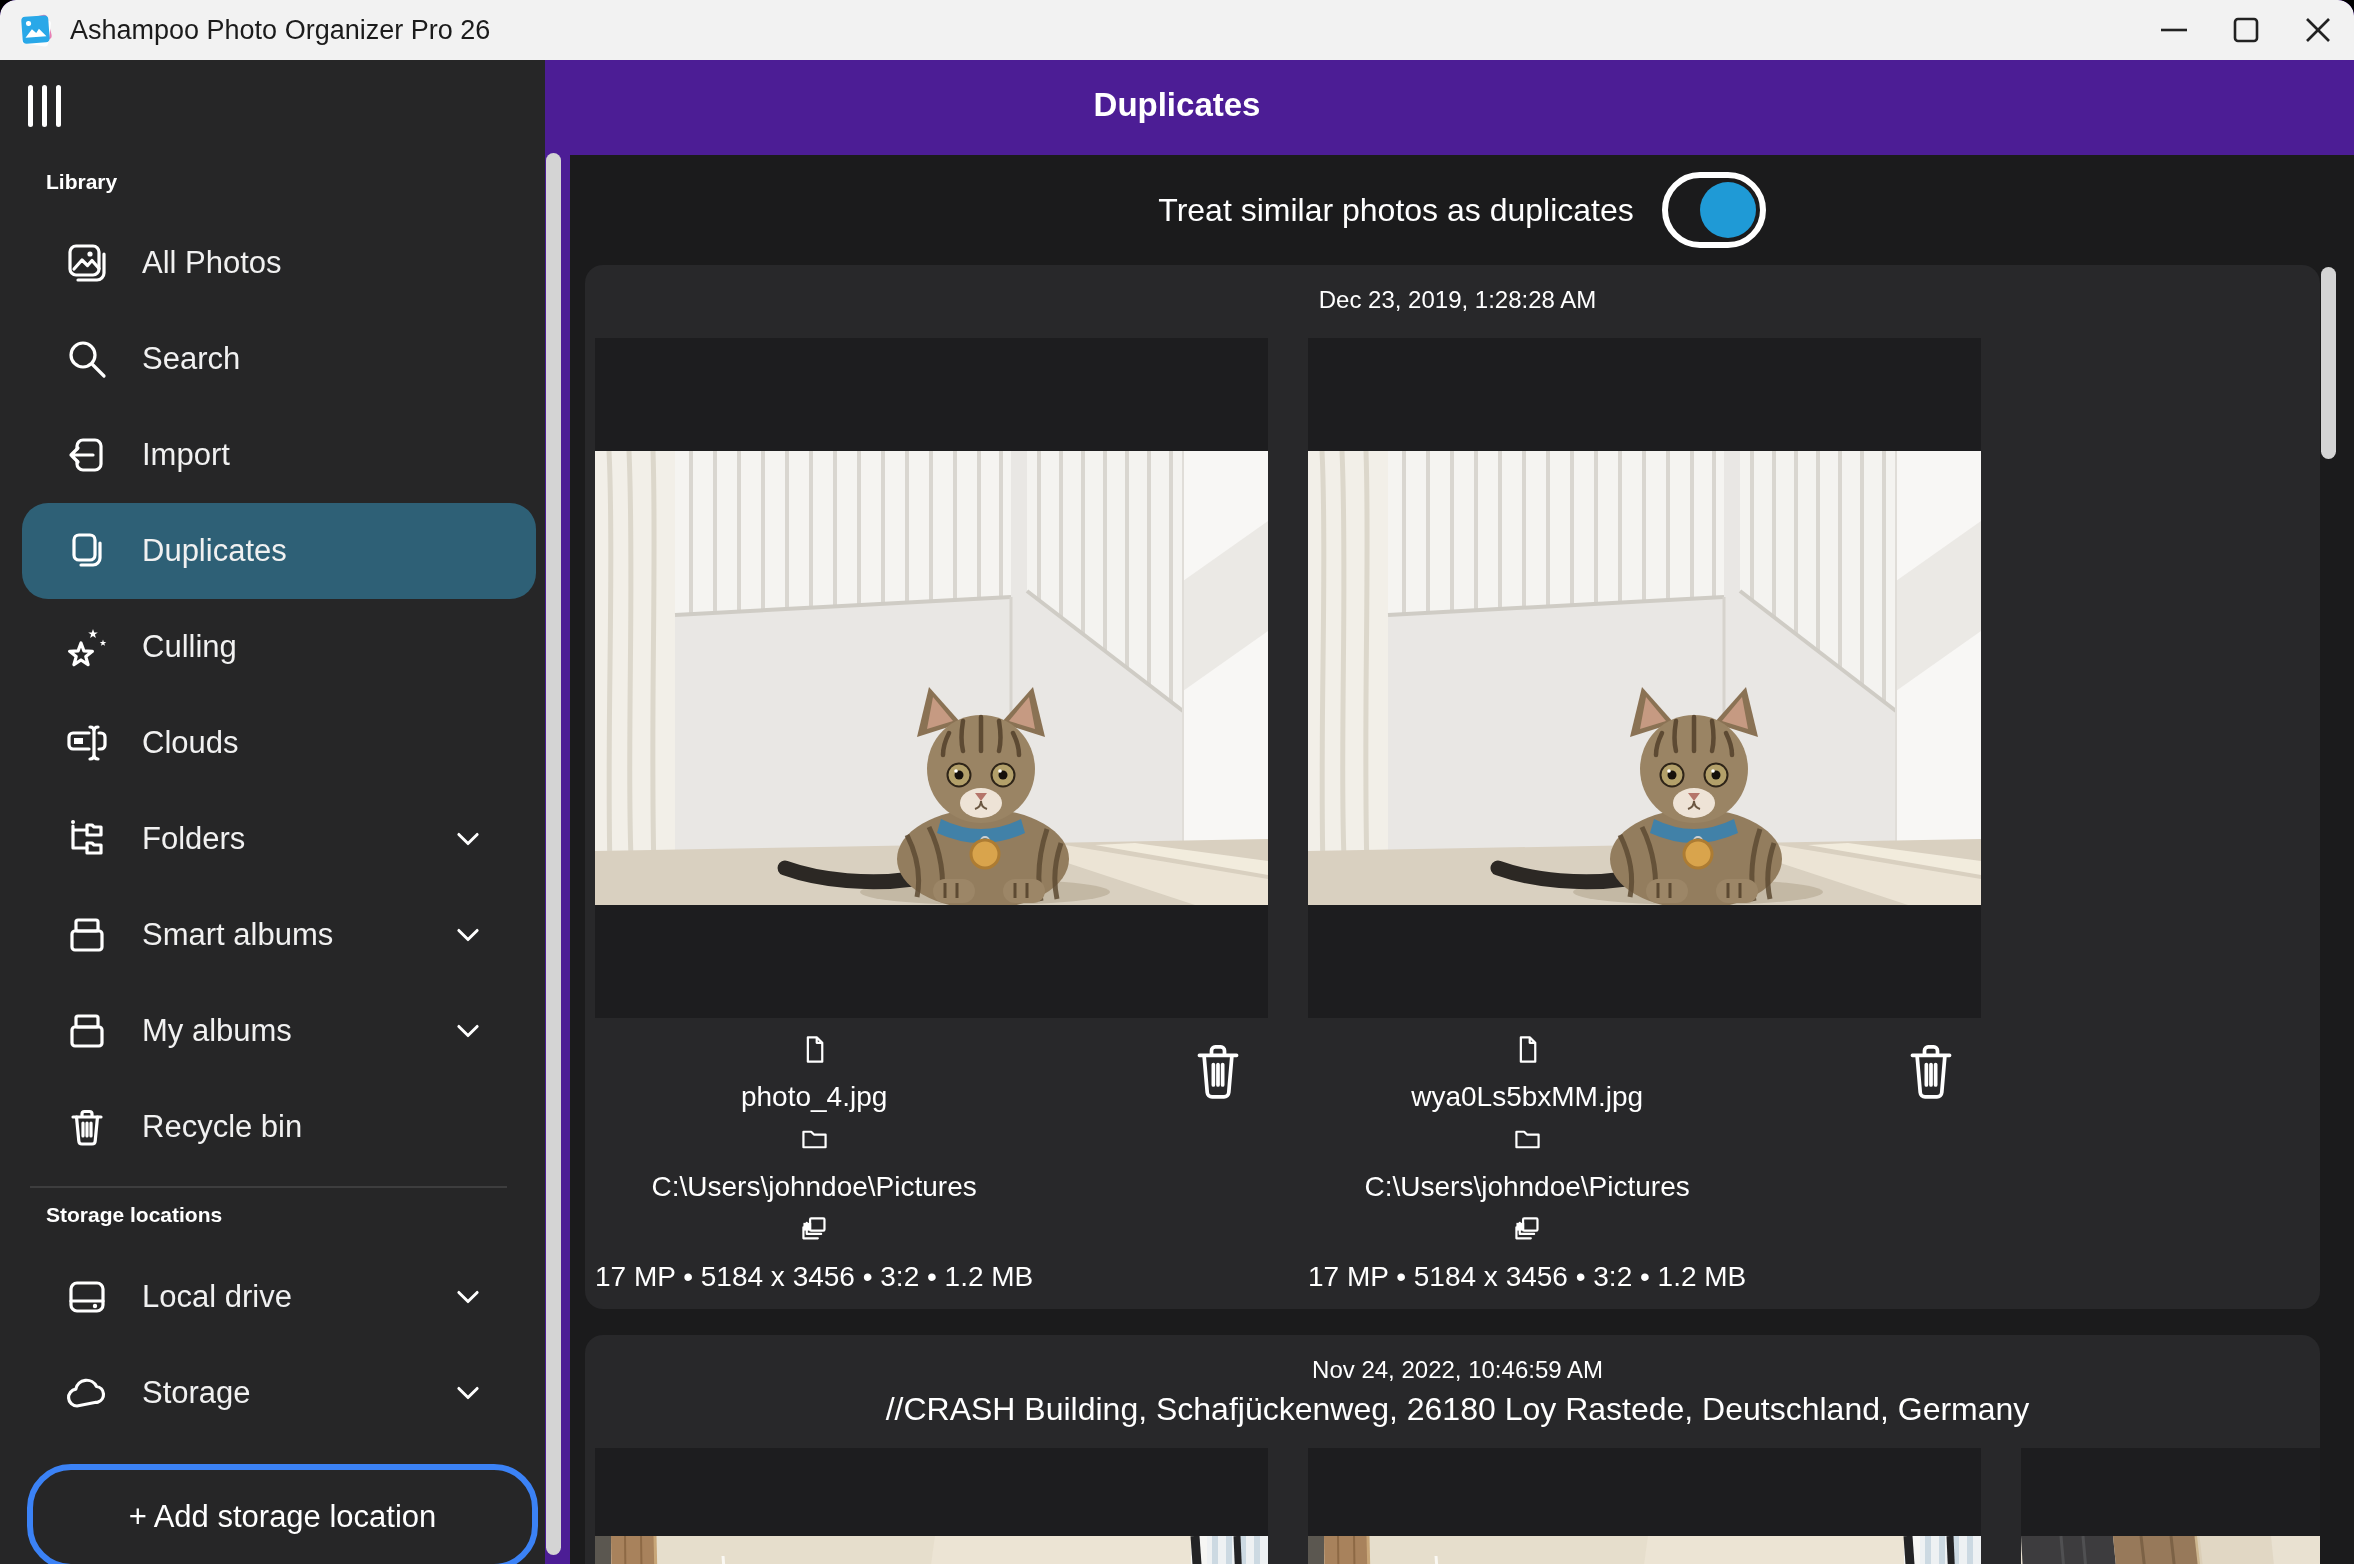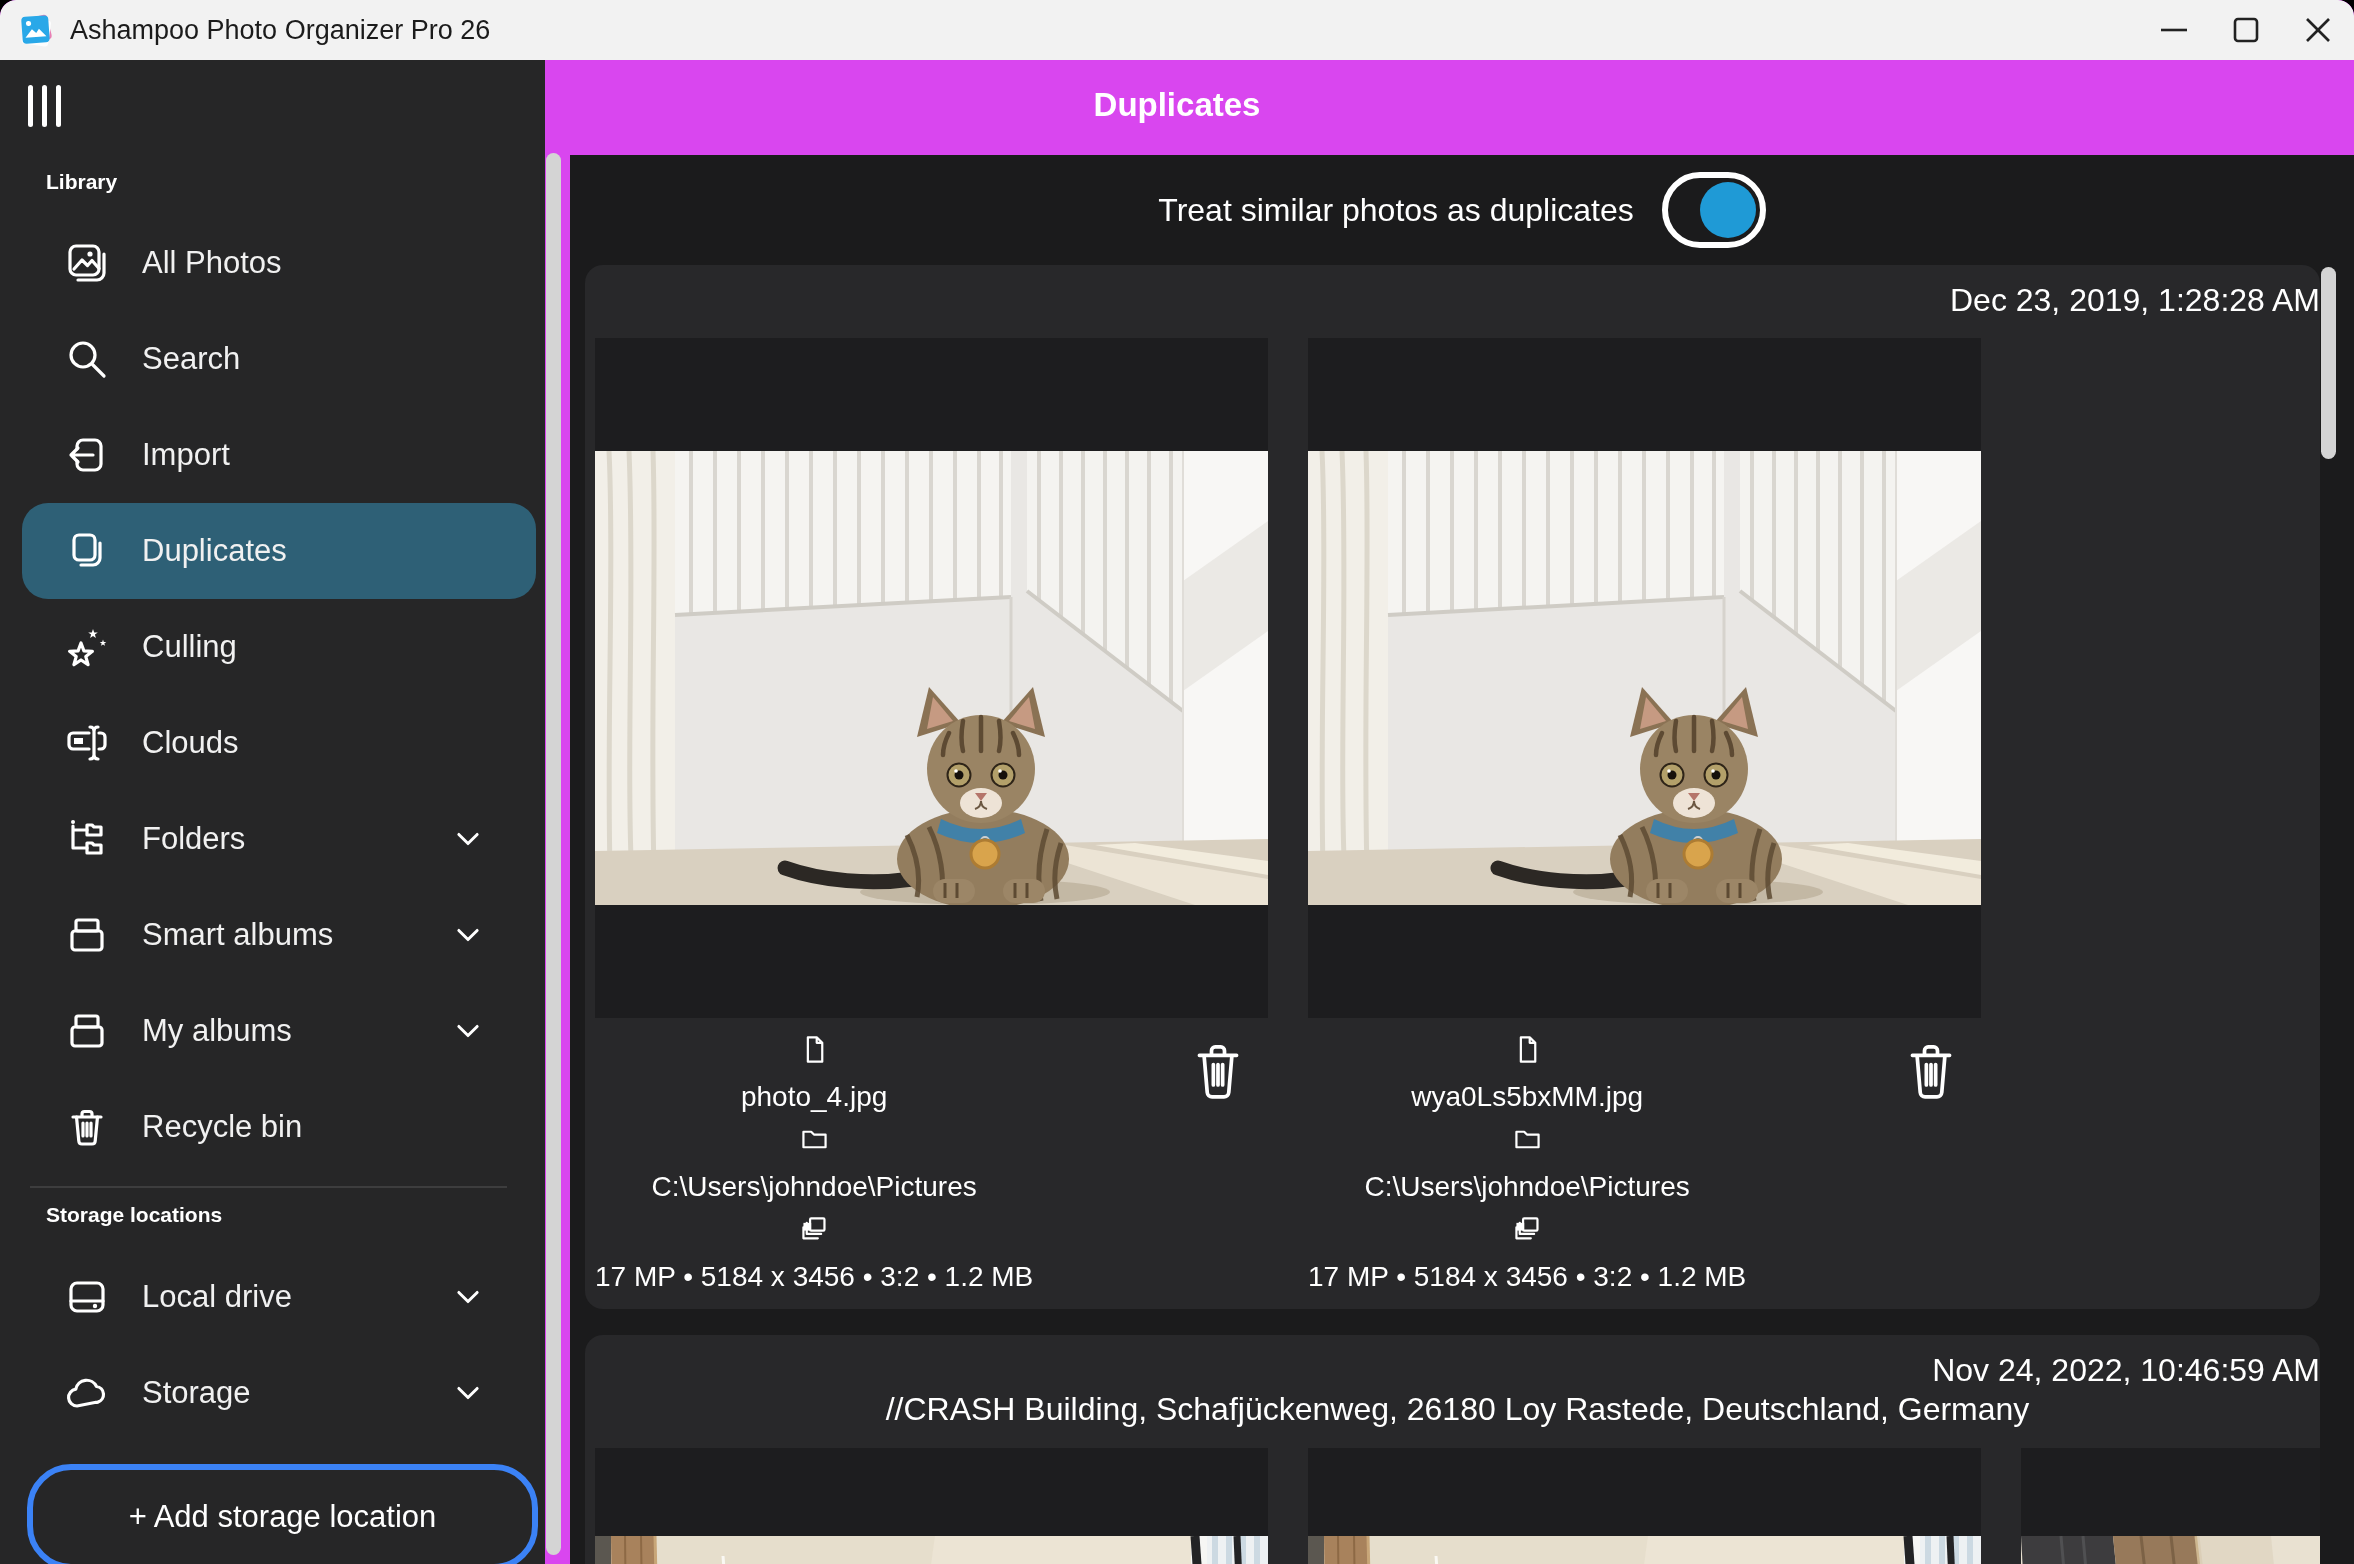--- a/index.html
+++ b/index.html
@@ -1,18 +1,18 @@
 <!DOCTYPE html>
 <html><head>
 <meta charset="utf-8">
 <style>
   html,body{margin:0;padding:0;background:#000;}
   body{width:2354px;height:1564px;position:relative;overflow:hidden;
        font-family:"Liberation Sans",sans-serif;-webkit-font-smoothing:antialiased;}
-  .window{position:absolute;inset:0;background:#d946ef;border-radius:16px 16px 0 0;overflow:hidden;padding-left:28px;}
+  .window{position:absolute;inset:0;background:#4c1d95;border-radius:16px 16px 0 0;overflow:hidden;padding-left:28px;}
 
   
   .titlebar{position:absolute;top:0;left:0;right:0;height:60px;background:#f2f2f2;
             border-radius:16px 16px 0 0;display:flex;align-items:center;color:#161616;z-index:30;}
   .app-icon{margin-left:16px;width:40px;height:40px;flex:none;}
   .tb-title{margin-left:14px;font-size:27px;color:#1b1b1b;}
   .tb-controls{margin-left:auto;display:flex;height:100%;}
   .ctrl{width:72px;height:100%;display:flex;align-items:center;justify-content:center;cursor:default;}
   .ctrl svg{stroke:#222;fill:none;stroke-width:2.6px;}
 
@@ -48,21 +48,21 @@
   
   .viewport{position:absolute;left:570px;top:155px;right:0;bottom:0;background:#1b1b1c;overflow:hidden;}
   .toggle-row{height:110px;display:flex;align-items:center;justify-content:center;gap:28px;
               color:#fff;font-size:32px;}
   .toggle{width:104px;height:76px;box-sizing:border-box;border:6px solid #fff;border-radius:42px;
           position:relative;background:#1b1b1c;flex:none;}
   .toggle .knob{position:absolute;right:4px;top:4px;width:56px;height:56px;border-radius:50%;}
 
   .group{margin:0 34px 26px 15px;background:#28282a;border-radius:18px;overflow:hidden;
          padding:16px 0 16px 10px;box-sizing:border-box;}
-  .g-head{margin:0;text-align:right;font-size:32px;font-weight:normal;color:#fff;line-height:38px;}
+  .g-head{margin:0;text-align:center;font-size:24px;font-weight:normal;color:#fff;line-height:38px;}
   .g-sub{margin:0 0 4px 0;text-align:center;font-size:32px;font-weight:normal;color:#fff;line-height:40px;}
   .g-row{display:flex;gap:40px;margin-top:19px;}
   .photo-col{width:673px;flex:none;}
   .thumb{width:673px;height:680px;background:#1d1d1f;display:flex;align-items:center;overflow:hidden;}
   .thumb svg{width:673px;display:block;}
   .info{display:flex;margin-top:16px;color:#fff;}
   .info-rows{display:grid;row-gap:11px;}
   .irow{display:flex;align-items:center;gap:16px;font-size:28px;flex-direction:column;}
   .irow svg{width:31px;height:31px;flex:none;stroke:#fff;fill:none;stroke-width:2;
             stroke-linecap:round;stroke-linejoin:round;}

